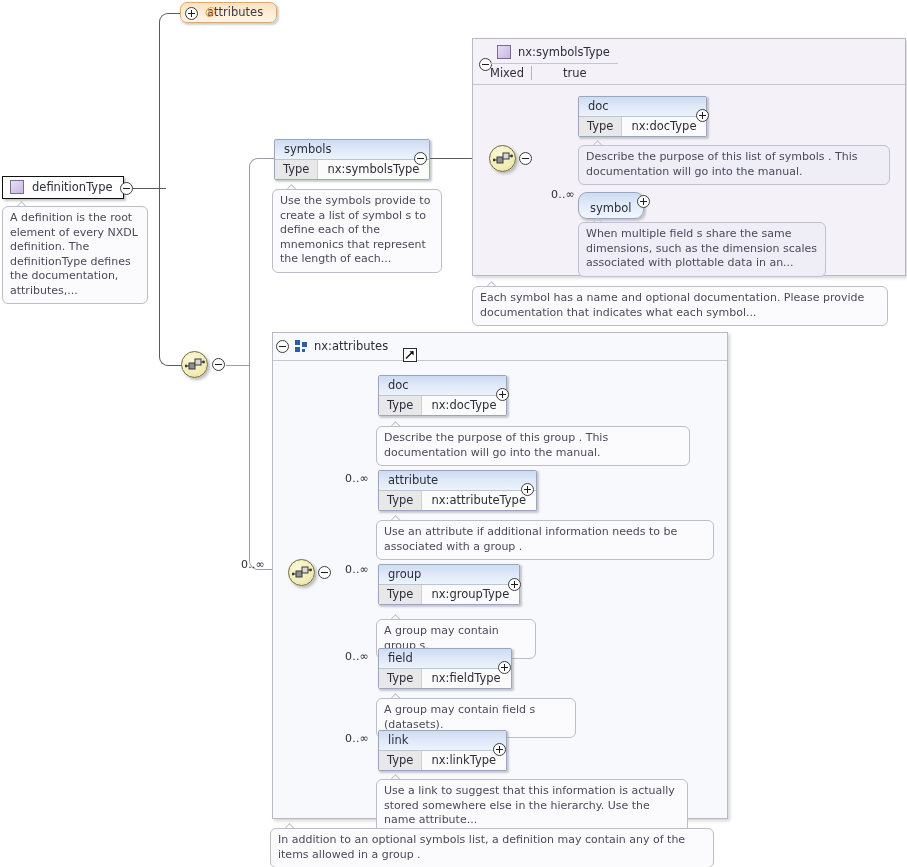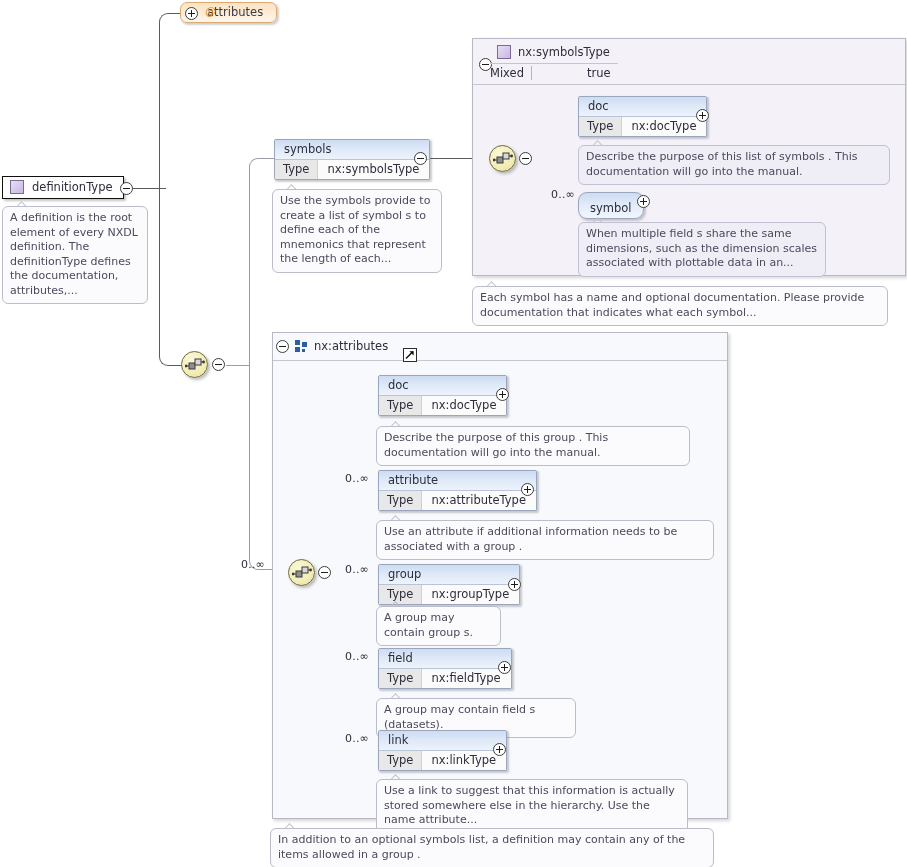--- a/index.html
+++ b/index.html
@@ -107,21 +107,21 @@
   }
   .panel.lav{background:#f4f2f8;}
   .panel.blu{background:#f7f9fc;}
   .panel-title{
     position:absolute;font-size:11.5px;color:#2d2d3c;white-space:nowrap;
     display:flex;align-items:center;gap:7px;
   }
   .panel-rule{position:absolute;height:0;border-top:1px solid #c6c6d2;}
   .mixed-row{position:absolute;display:flex;font-size:11.5px;color:#2d2d3c;gap:24px;}
   .mixed-row .mk{padding-right:7px;border-right:1px solid #b5b5c2;}
-  .mixed-row .mv{padding-left:7px;margin-left:24px;}
+  .mixed-row .mv{padding-left:7px;}
 
   .grp-icon{
     width:12px;height:12px;position:relative;display:inline-block;
   }
   .grp-icon i{position:absolute;background:#2a5fa8;display:block;}
   .grp-icon i:nth-child(1){left:0;top:0;width:5px;height:5px;}
   .grp-icon i:nth-child(2){left:7px;top:2px;width:5px;height:5px;}
   .grp-icon i:nth-child(3){left:0;top:7px;width:5px;height:5px;}
   .grp-icon i:nth-child(4){left:7px;top:9px;width:3px;height:3px;}
 
@@ -331,21 +331,21 @@
 
 <div class="card" style="left:345px;top:563px;">0..∞</div>
 <div class="elem" style="left:378px;top:564px;">
   <div class="ehead">group</div>
   <div class="erow">
     <div class="ecell-k">Type</div>
     <div class="ecell-v">nx:groupType</div>
   </div>
 </div>
 <div class="exp plus" style="left:508px;top:578px;"></div>
-<div class="note" style="left:376px;top:606px;width:125px;">
+<div class="note" style="left:376px;top:619px;width:160px;">
   <span class="tick"></span>
   <span>A group may contain group s.</span>
 </div>
 
 <div class="card" style="left:345px;top:650px;">0..∞</div>
 <div class="elem" style="left:378px;top:648px;">
   <div class="ehead">field</div>
   <div class="erow">
     <div class="ecell-k">Type</div>
     <div class="ecell-v">nx:fieldType</div>

